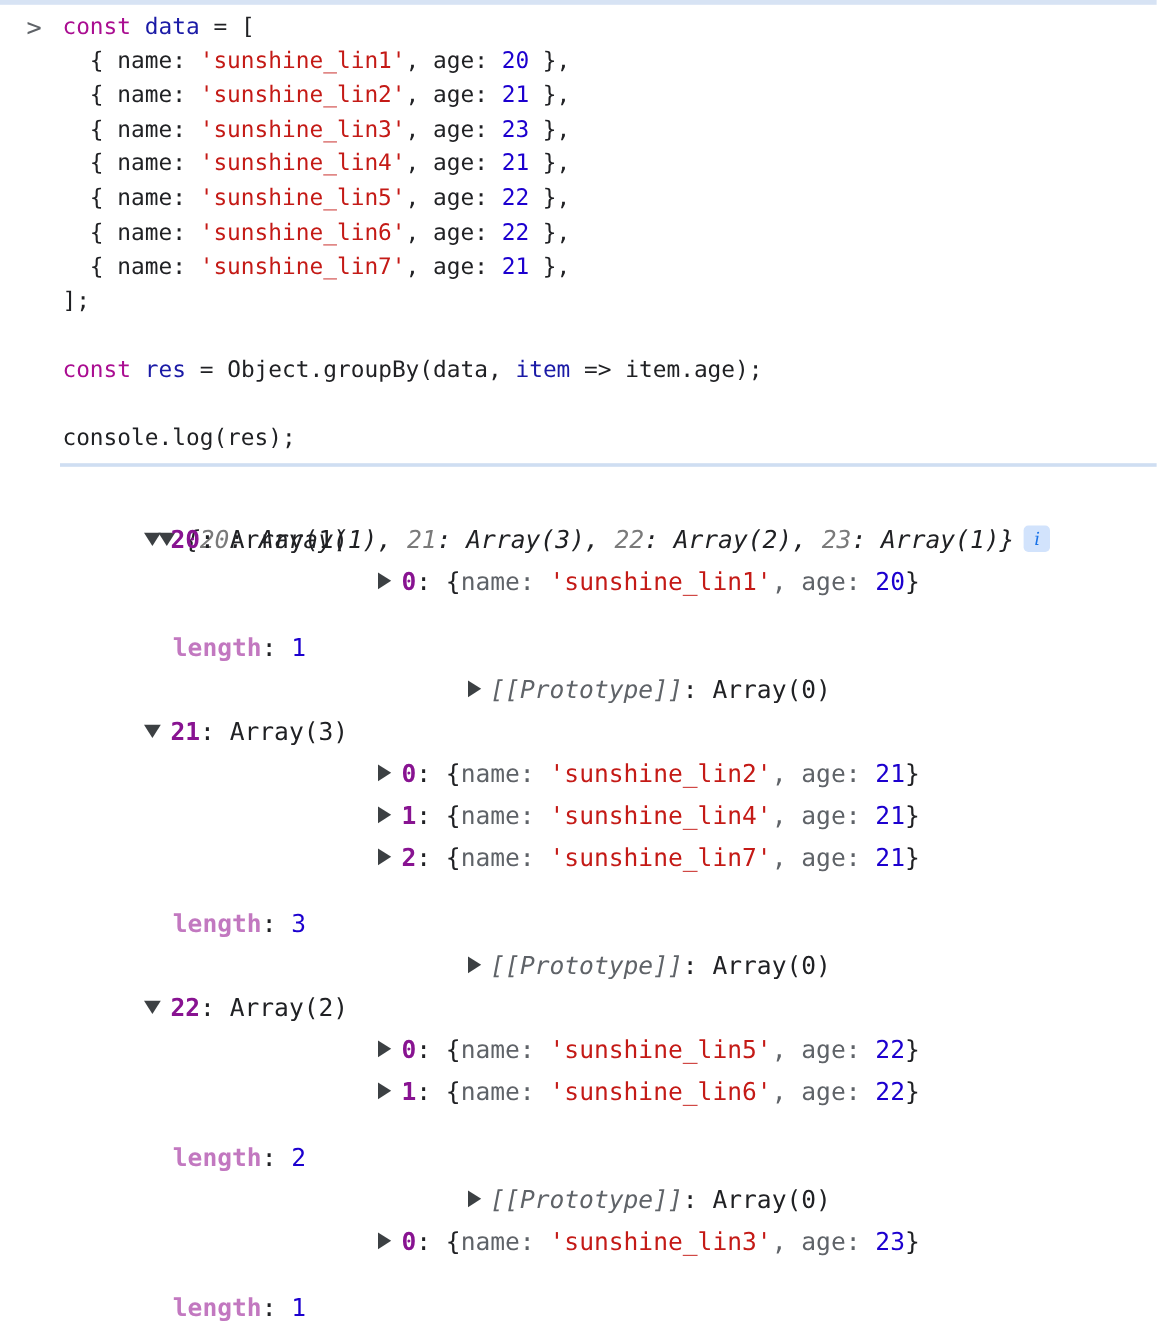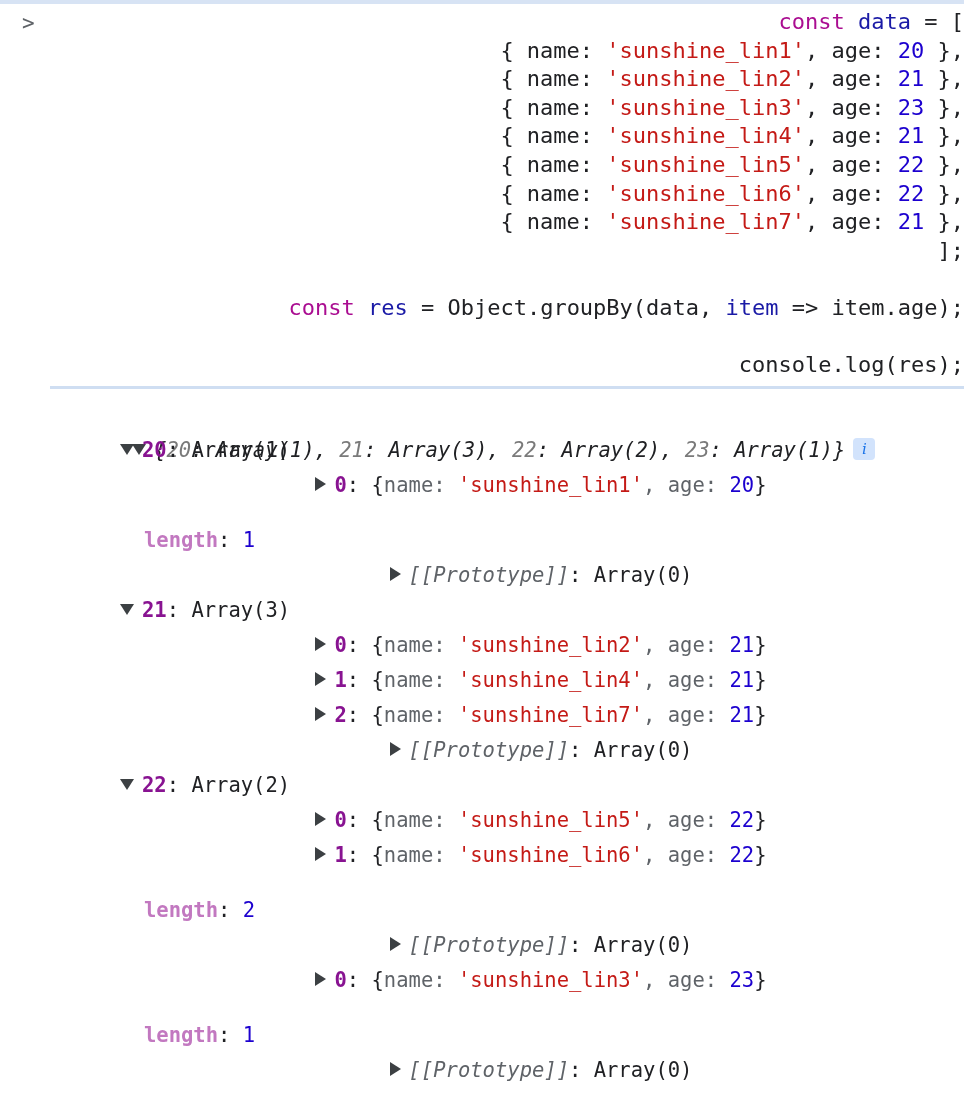--- a/index.html
+++ b/index.html
@@ -43,25 +43,24 @@
     height: 22px;
     color: #5f6368;
     font-size: 21px;
     line-height: 22px;
     font-family: "DejaVu Sans Mono", "Liberation Mono", monospace;
   }
   .code {
     margin: 0;
     padding: 0 0 0 52px;
     font-family: "DejaVu Sans Mono", "Liberation Mono", monospace;
-    font-size: 22px;
+    font-size: 19px;
     line-height: 28.6px;
     white-space: pre;
     color: #202124;
-    text-align: right;
   }
   .kw      { color: #aa0d91; }
   .ident   { color: #1a1aa6; }
   .str     { color: #c41a16; }
   .num     { color: #1c00cf; }
   .plain   { color: #202124; }
 
   
   .divider {
     position: absolute;
@@ -176,20 +175,21 @@
     </div>
     <div id="tree-body">
         <div class="row lvl1"><span class="tri tri-open"></span><span class="key-idx">20</span><span class="punct">: </span><span class="arraylabel">Array(1)</span></div>
         <div class="row lvl2"><span class="tri tri-closed"></span><span class="key-idx">0</span><span class="punct">: </span><span class="objpreview-brace">{</span><span class="objpreview-key">name: </span><span class="str">'sunshine_lin1'</span><span class="objpreview-key">, age: </span><span class="num">20</span><span class="objpreview-brace">}</span></div>
         <div class="row lvl2-noarrow"><span class="key-len">length</span><span class="punct">: </span><span class="num">1</span></div>
         <div class="row lvl2"><span class="tri tri-closed"></span><span class="key-proto">[[Prototype]]</span><span class="punct">: </span><span class="arraylabel">Array(0)</span></div>
         <div class="row lvl1"><span class="tri tri-open"></span><span class="key-idx">21</span><span class="punct">: </span><span class="arraylabel">Array(3)</span></div>
         <div class="row lvl2"><span class="tri tri-closed"></span><span class="key-idx">0</span><span class="punct">: </span><span class="objpreview-brace">{</span><span class="objpreview-key">name: </span><span class="str">'sunshine_lin2'</span><span class="objpreview-key">, age: </span><span class="num">21</span><span class="objpreview-brace">}</span></div>
         <div class="row lvl2"><span class="tri tri-closed"></span><span class="key-idx">1</span><span class="punct">: </span><span class="objpreview-brace">{</span><span class="objpreview-key">name: </span><span class="str">'sunshine_lin4'</span><span class="objpreview-key">, age: </span><span class="num">21</span><span class="objpreview-brace">}</span></div>
         <div class="row lvl2"><span class="tri tri-closed"></span><span class="key-idx">2</span><span class="punct">: </span><span class="objpreview-brace">{</span><span class="objpreview-key">name: </span><span class="str">'sunshine_lin7'</span><span class="objpreview-key">, age: </span><span class="num">21</span><span class="objpreview-brace">}</span></div>
+        <div class="row lvl2-noarrow"><span class="key-len">length</span><span class="punct">: </span><span class="num">3</span></div>
         <div class="row lvl2"><span class="tri tri-closed"></span><span class="key-proto">[[Prototype]]</span><span class="punct">: </span><span class="arraylabel">Array(0)</span></div>
         <div class="row lvl1"><span class="tri tri-open"></span><span class="key-idx">22</span><span class="punct">: </span><span class="arraylabel">Array(2)</span></div>
         <div class="row lvl2"><span class="tri tri-closed"></span><span class="key-idx">0</span><span class="punct">: </span><span class="objpreview-brace">{</span><span class="objpreview-key">name: </span><span class="str">'sunshine_lin5'</span><span class="objpreview-key">, age: </span><span class="num">22</span><span class="objpreview-brace">}</span></div>
         <div class="row lvl2"><span class="tri tri-closed"></span><span class="key-idx">1</span><span class="punct">: </span><span class="objpreview-brace">{</span><span class="objpreview-key">name: </span><span class="str">'sunshine_lin6'</span><span class="objpreview-key">, age: </span><span class="num">22</span><span class="objpreview-brace">}</span></div>
         <div class="row lvl2-noarrow"><span class="key-len">length</span><span class="punct">: </span><span class="num">2</span></div>
         <div class="row lvl2"><span class="tri tri-closed"></span><span class="key-proto">[[Prototype]]</span><span class="punct">: </span><span class="arraylabel">Array(0)</span></div>
         <div class="row lvl2"><span class="tri tri-closed"></span><span class="key-idx">0</span><span class="punct">: </span><span class="objpreview-brace">{</span><span class="objpreview-key">name: </span><span class="str">'sunshine_lin3'</span><span class="objpreview-key">, age: </span><span class="num">23</span><span class="objpreview-brace">}</span></div>
         <div class="row lvl2-noarrow"><span class="key-len">length</span><span class="punct">: </span><span class="num">1</span></div>
         <div class="row lvl2"><span class="tri tri-closed"></span><span class="key-proto">[[Prototype]]</span><span class="punct">: </span><span class="arraylabel">Array(0)</span></div>
       </div>

